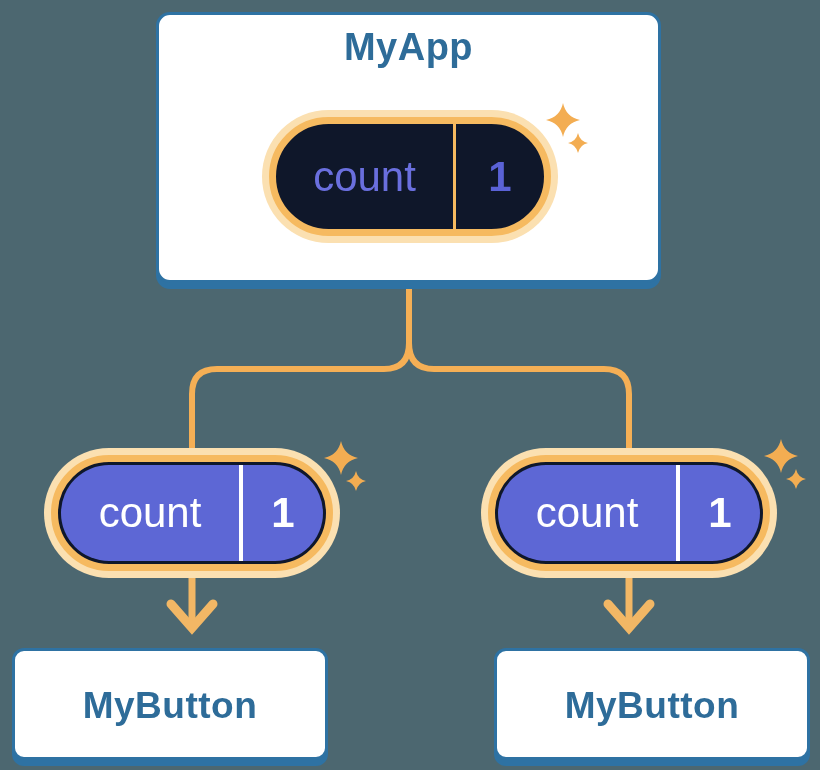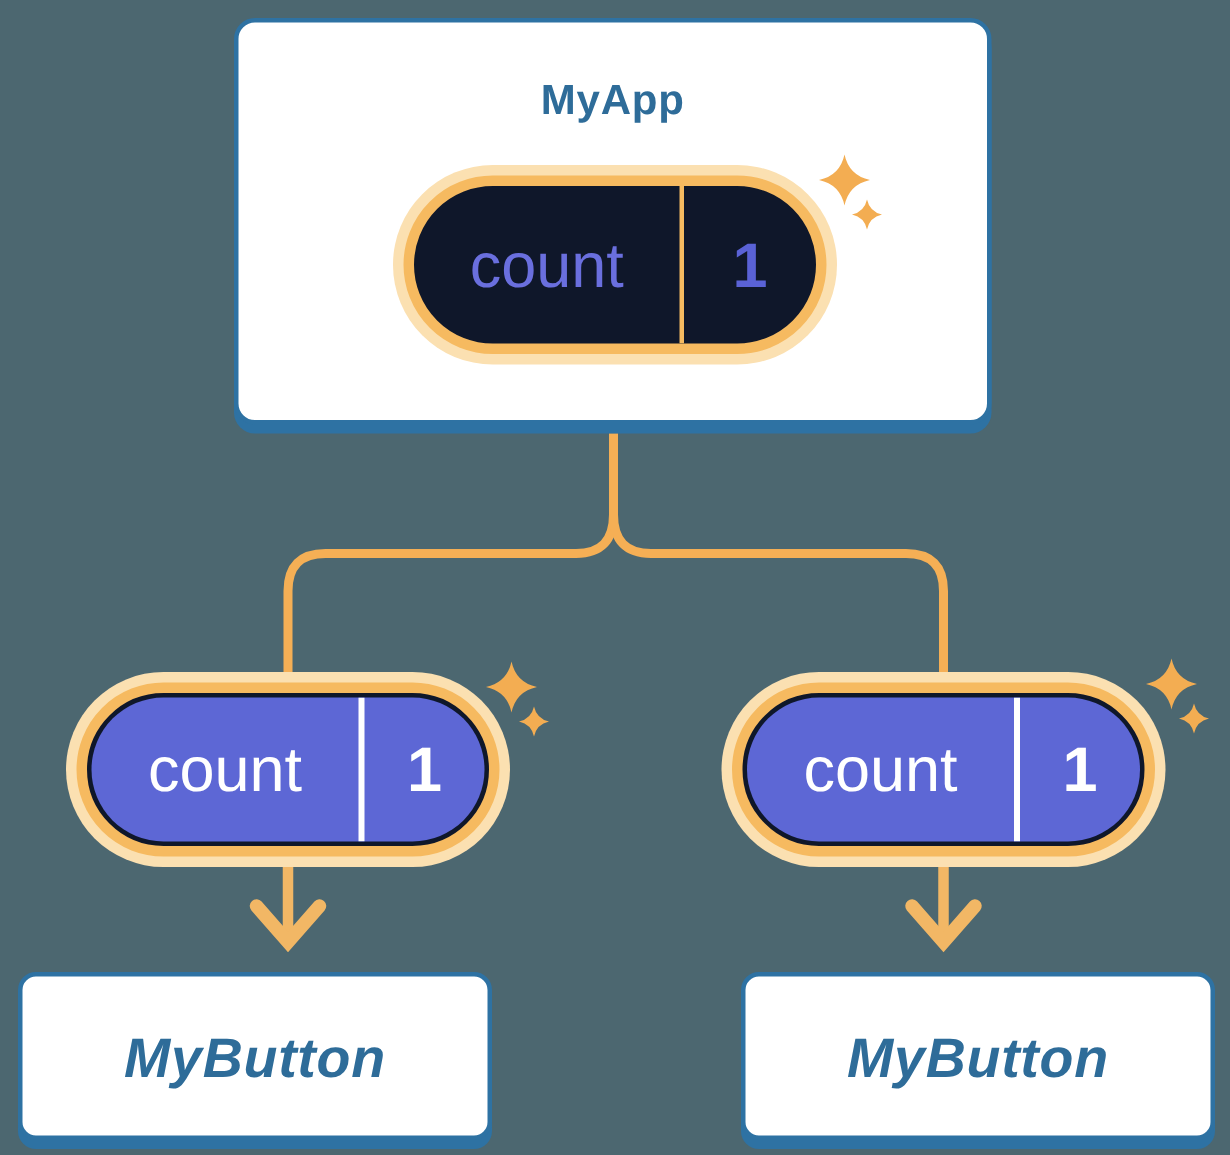--- a/index.html
+++ b/index.html
@@ -31,37 +31,36 @@
     border-radius: 14px;
     box-shadow: 0 6px 0 #2E72A3;
     z-index: 2;
   }
   .card-myapp {
     left: 156px; top: 12px;
     width: 505px; height: 271px;
   }
   .card-title {
     text-align: center;
-    margin-top: 36px;
-    font-size: 28px;
+    margin-top: 11px;
+    font-size: 38px;
     font-weight: 700;
     color: #2E6C99;
     letter-spacing: 0.5px;
   }
   .card-button {
     width: 316px; height: 112px;
     border-radius: 12px;
     display: flex;
     align-items: center;
     justify-content: center;
   }
   .card-button .btn-title {
     margin-top: 4px;
     font-size: 37px;
-    font-style: italic;
   }
   .card-button-left  { left: 12px;  top: 648px; }
   .card-button-right { left: 494px; top: 648px; }
 
   
   .pill-outer {
     position: absolute;
     background: #FBE0B1;           
     border-radius: 999px;
     padding: 7px;

